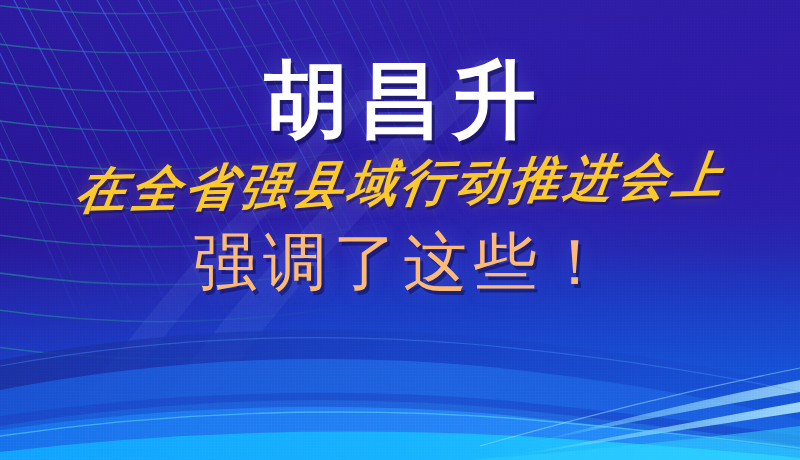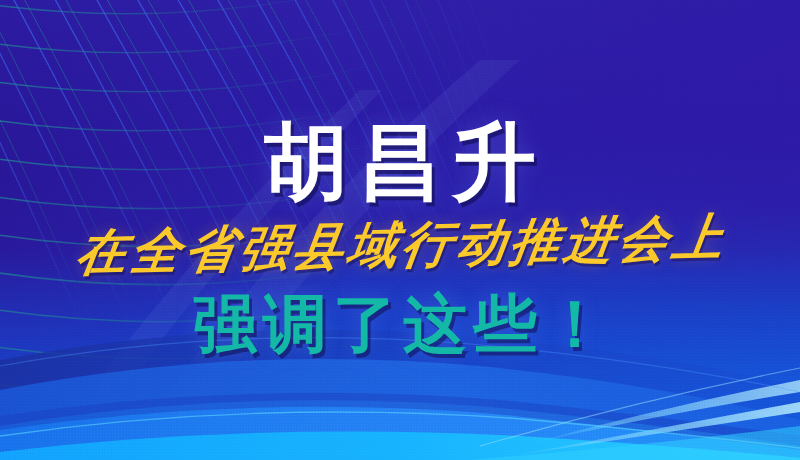--- a/index.html
+++ b/index.html
@@ -92,21 +92,21 @@
   }
 
   
   .content {
     position: absolute;
     inset: 0;
     display: flex;
     flex-direction: column;
     align-items: center;
     justify-content: flex-start;
-    padding-top: 120px;
+    padding-top: 58px;
     box-sizing: border-box;
   }
 
   .line-title {
     font-size: 84px;
     line-height: 1;
     font-weight: 700;
     color: #ffffff;
     letter-spacing: 10px;
     text-indent: 10px;
@@ -130,22 +130,22 @@
     text-shadow:
       2px 3px 0 rgba(20,12,80,0.45),
       0 0 14px rgba(255,190,40,0.25);
     white-space: nowrap;
   }
 
   .line-emphasis {
     margin-top: 22px;
     font-size: 64px;
     line-height: 1;
-    font-weight: 700;
-    color: #14b8a6;
+    font-weight: 400;
+    color: #fdba74;
     letter-spacing: 6px;
     text-indent: 6px;
     text-shadow:
       3px 4px 0 rgba(13,8,70,0.50),
       0 0 20px rgba(120,150,255,0.28);
     white-space: nowrap;
   }
 </style>
 </head>
 <body>

